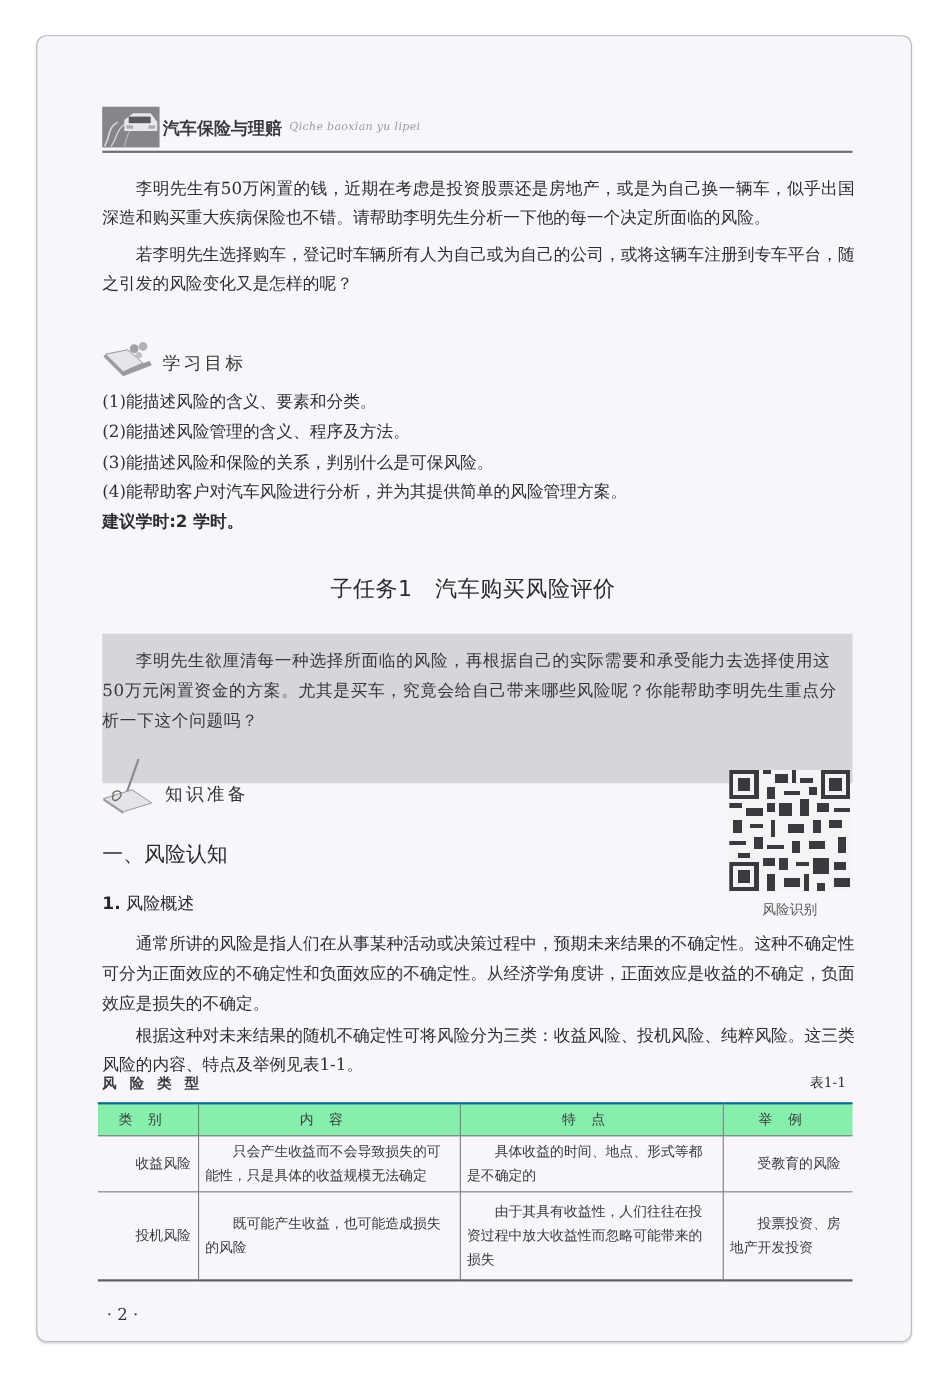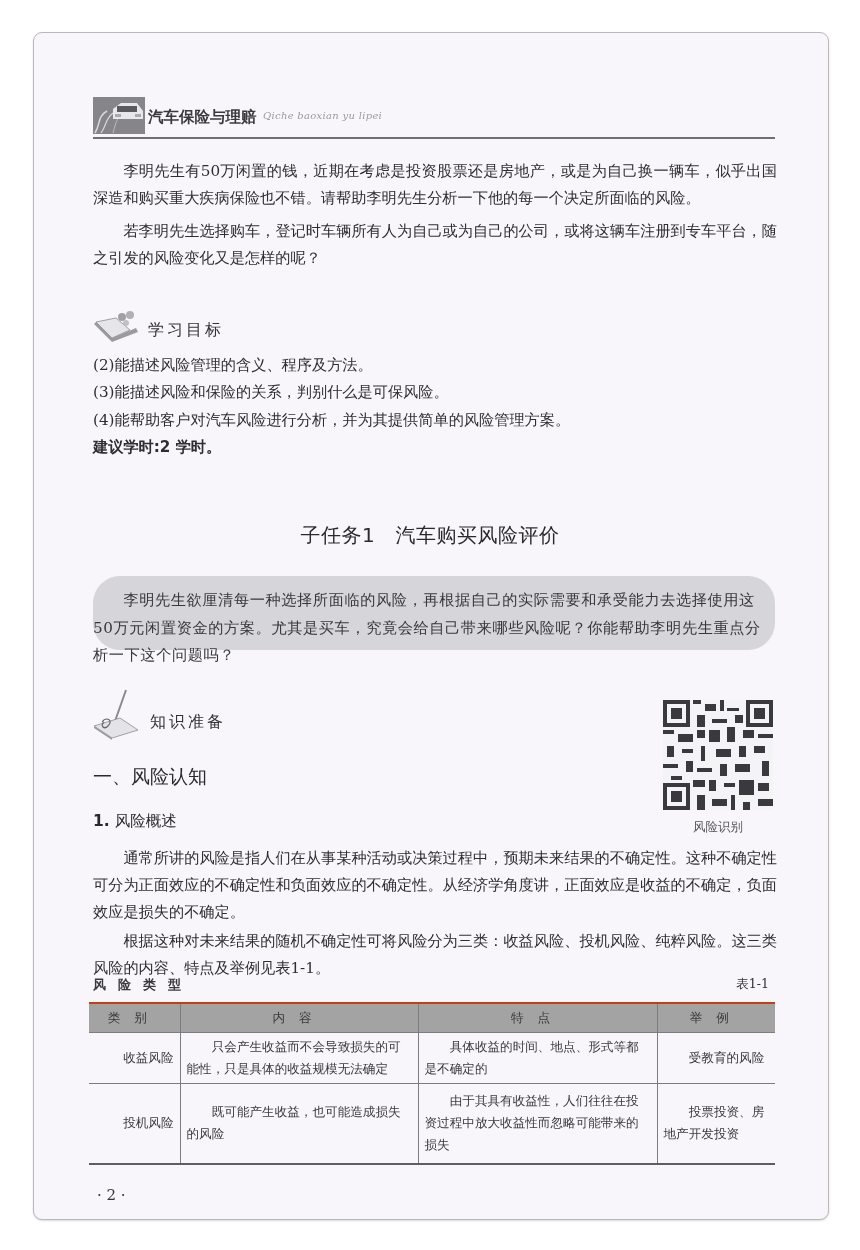--- a/index.html
+++ b/index.html
@@ -39,21 +39,21 @@
 
   .obj-list { left:93px; top:352px; width:684px; font-size:15.2px; line-height:27.3px; color:#2e2e32; }
   .obj-list div { margin:0; }
   .suggest { font-family:"DejaVu Sans","Liberation Sans",sans-serif; font-weight:bold; }
 
   .subtask-title {
     left:0; width:860px; top:522px; text-align:center;
     font-family:"DejaVu Sans","Liberation Sans",sans-serif; font-size:20px; color:#2a2a2e; letter-spacing:0.5px;
   }
   .gray-box {
-    left:93px; top:576px; width:682px; height:74px; background:#d6d5da;border-radius:27px;
+    left:93px; top:576px; width:682px; height:136px; background:#d6d5da;
   }
   .gray-box .txt { position:absolute; left:0; top:11px; width:680px; font-size:15.2px; line-height:27.6px; color:#38383c; letter-spacing:0.6px; }
   .gray-box .txt p { margin:0; text-indent:2em; }
 
   .qr { left:663px; top:700px; width:110px; height:110px; }
   .qr-label { left:663px; top:819px; width:110px; text-align:center; font-size:12.5px; color:#555; font-family:"DejaVu Sans","Liberation Sans",sans-serif; }
 
   .h1 { left:93px; top:764px; font-family:"DejaVu Sans","Liberation Sans",sans-serif; font-size:19px; color:#2a2a2e; }
   .h2 { left:93px; top:811px; font-size:15.5px; color:#2a2a2e; }
   .h2 b { font-family:"DejaVu Sans","Liberation Sans",sans-serif; font-weight:bold; }
@@ -62,21 +62,21 @@
   .tbl-caption .c { position:absolute; left:0; width:682px; letter-spacing:12px; font-family:"DejaVu Sans","Liberation Sans",sans-serif; font-weight:bold; font-size:13px; color:#3a3a3e; }
   .tbl-caption .r { position:absolute; right:6px; top:0; font-size:12.5px; }
 
   table.risk {
     position:absolute; left:89px; top:1002px; width:686px; border-collapse:collapse;
     font-size:12.6px; color:#3a3a3e; line-height:22px;
   }
   table.risk th, table.risk td { border:1px solid #7b7b80; padding:3px 6px; vertical-align:middle; }
   table.risk tr > *:first-child { border-left:none; }
   table.risk tr > *:last-child { border-right:none; }
-  table.risk thead th { background:#a3a3a3; font-weight:normal; height:21px; letter-spacing:14px; border-top:2px solid #c2410c;margin-top:20px; }
+  table.risk thead th { background:#86efac; font-weight:normal; height:21px; letter-spacing:14px; border-top:2px solid #0369a1;margin-top:20px; }
   table.risk tbody tr:last-child td { border-bottom:2px solid #5c5c62; }
   table.risk td.cat { text-align:right; }
   table.risk td.ind { text-indent:2em; }
   table.risk td.ex { text-indent:2em; }
 
   .pagenum { left:97px; top:1186px; font-size:15px; color:#333; }
 </style>
 </head>
 <body>
 
@@ -108,20 +108,21 @@
     <path d="M4 14 L22 32 L48 22 L46 18 L22 28 L6 12 Z" fill="#9a9aa0"></path>
     <path d="M6 12 L22 28 L40 20 L26 8 Z" fill="#e6e6ea" stroke="#8a8a90" stroke-width="0.8"></path>
     <circle cx="32" cy="7" r="4" fill="#a0a0a6"></circle>
       <circle cx="40" cy="5" r="4" fill="#b0b0b6"></circle>
     <circle cx="36" cy="13" r="3" fill="#c0c0c6"></circle>
   </svg>
 </div>
 <div class="abs sec-head" style="left:148px; top:320px;">学习目标</div>
 
 <div class="abs obj-list">
+  <div>(1)能描述风险的含义、要素和分类。</div>
   <div>(2)能描述风险管理的含义、程序及方法。</div>
   <div>(3)能描述风险和保险的关系，判别什么是可保风险。</div>
   <div>(4)能帮助客户对汽车风险进行分析，并为其提供简单的风险管理方案。</div>
   <div class="suggest">建议学时:2 学时。</div>
 </div>
 
 <div class="abs subtask-title">子任务1　汽车购买风险评价</div>
 <div class="abs gray-box">
   <div class="txt">
       <p>李明先生欲厘清每一种选择所面临的风险，再根据自己的实际需要和承受能力去选择使用这50万元闲置资金的方案。尤其是买车，究竟会给自己带来哪些风险呢？你能帮助李明先生重点分析一下这个问题吗？</p>

